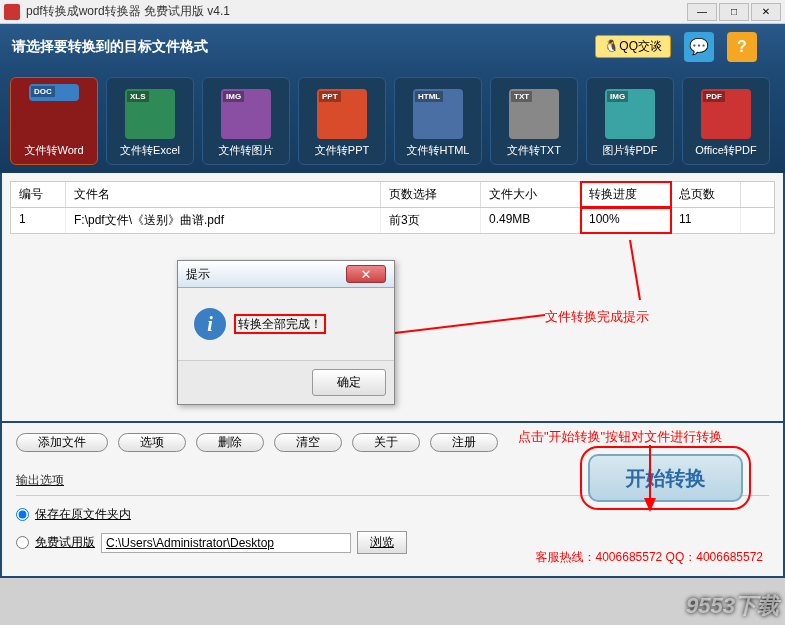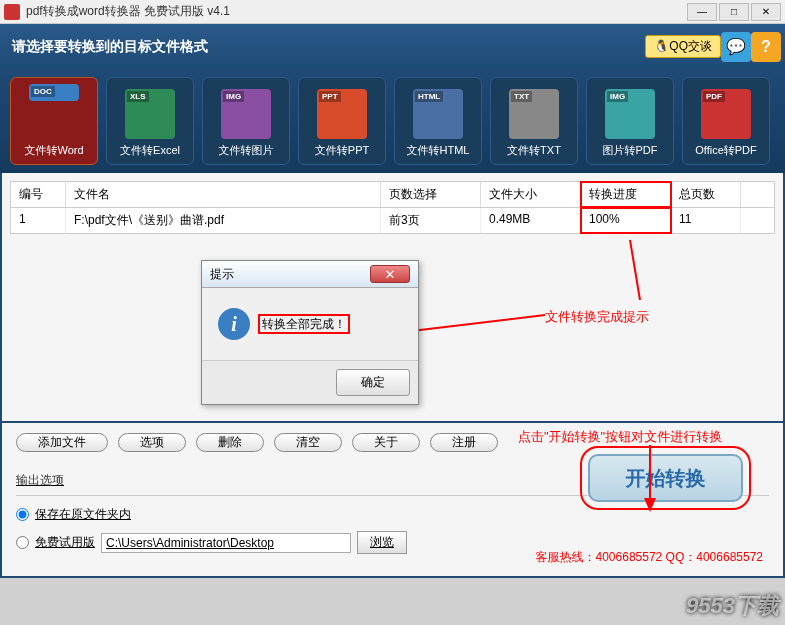--- a/index.html
+++ b/index.html
@@ -6,21 +6,21 @@
 body { background: #d0d0d0; width: 785px; height: 625px; overflow: hidden; position: relative; }
 
 .titlebar { background: #f0f0f0; height: 24px; display: flex; align-items: center; padding: 8px 4px; border-bottom: 1px solid #ccc; }
 .titlebar-icon { width: 16px; height: 16px; background: #c33; border-radius: 2px; margin-right: 6px; }
 .titlebar-text { font-size: 12px; color: #333; flex: 1; }
 .win-controls { display: flex; gap: 2px; }
 .win-btn { width: 30px; height: 18px; background: #e8e8e8; border: 1px solid #bbb; font-size: 10px; display: flex; align-items: center; justify-content: center; cursor: pointer; }
 
 .header-bar { background: linear-gradient(#2a5a8a, #1e4a75); height: 45px; display: flex; align-items: center; padding: 0 12px; position: relative; }
 .header-text { color: #fff; font-size: 14px; font-weight: bold; }
-.header-right { position: absolute; right: 4px; display: flex; gap: 0; align-items: center; }
+.header-right { position: absolute; right: 28px; display: flex; gap: 13px; align-items: center; }
 .qq-btn { background: #ffe680; border: 1px solid #c90; padding: 2px 8px; border-radius: 3px; font-size: 12px; cursor: pointer; }
 .icon-btn { width: 30px; height: 30px; border-radius: 4px; display: flex; align-items: center; justify-content: center; cursor: pointer; color: #fff; font-weight: bold; }
 .chat-ico { background: #3aa3dd; }
 .help-ico { background: #f5a623; }
 
 .formats-bar { background: linear-gradient(#1e4a75, #163a5e); padding: 8px 10px; display: flex; gap: 8px; }
 .format-tile { width: 88px; height: 88px; background: #1a3d5c; border: 1px solid #2a5a8a; border-radius: 6px; display: flex; flex-direction: column; align-items: center; justify-content: flex-end; padding: 6px 0; cursor: pointer; position: relative; }
 .format-tile.selected { background: #8b1a1a; border-color: #b52; gap: 38px; }
 .format-label { color: #fff; font-size: 11px; margin-top: 4px; }
 .doc-icon { width: 50px; height: 50px; border-radius: 4px; position: relative; display: flex; align-items: center; justify-content: center; font-size: 10px; font-weight: bold; color: #fff; }
@@ -33,21 +33,21 @@
 .table-row { display: flex; background: #fff; border: 1px solid #ccc; border-top: none; }
 .td { padding: 4px 8px; border-right: 1px solid #eee; }
 .col-id { width: 55px; }
 .col-name { width: 315px; }
 .col-pages { width: 100px; }
 .col-size { width: 100px; }
 .col-prog { width: 90px; }
 .col-total { width: 70px; }
 .red-box { outline: 2px solid red; outline-offset: -1px; }
 
-.dialog { position: absolute; left: 177px; top: 260px; width: 218px; background: #f0f0f0; border: 1px solid #888; box-shadow: 2px 2px 6px rgba(0,0,0,0.3); z-index: 10; margin-left: 24px; }
+.dialog { position: absolute; left: 177px; top: 260px; width: 218px; background: #f0f0f0; border: 1px solid #888; box-shadow: 2px 2px 6px rgba(0,0,0,0.3); z-index: 10; }
 .dialog-title { background: linear-gradient(#fff, #d8e6f2); padding: 4px 8px; font-size: 12px; display: flex; justify-content: space-between; align-items: center; border-bottom: 1px solid #aaa; }
 .dialog-close { width: 40px; height: 18px; background: linear-gradient(#e88, #c44); border: 1px solid #933; border-radius: 3px; color: #fff; display: flex; align-items: center; justify-content: center; cursor: pointer; font-size: 13px; }
 .dialog-body { padding: 20px 16px; display: flex; align-items: center; gap: 10px; }
 .info-icon { width: 32px; height: 32px; border-radius: 50%; background: #3a7fc4; color: #fff; display: flex; align-items: center; justify-content: center; font-size: 20px; font-style: italic; font-weight: bold; font-family: Georgia, serif; }
 .dialog-text { font-size: 12px; }
 .dialog-text-box { outline: 2px solid red; padding: 1px 2px; }
 .dialog-footer { background: #eaeaea; border-top: 1px solid #ccc; padding: 8px; text-align: right; }
 .ok-btn { padding: 4px 24px; font-size: 12px; background: linear-gradient(#fff,#e0e0e0); border: 1px solid #999; border-radius: 3px; cursor: pointer; }
 
 .annotation { position: absolute; color: red; font-size: 13px; pointer-events: none; z-index: 5; }

